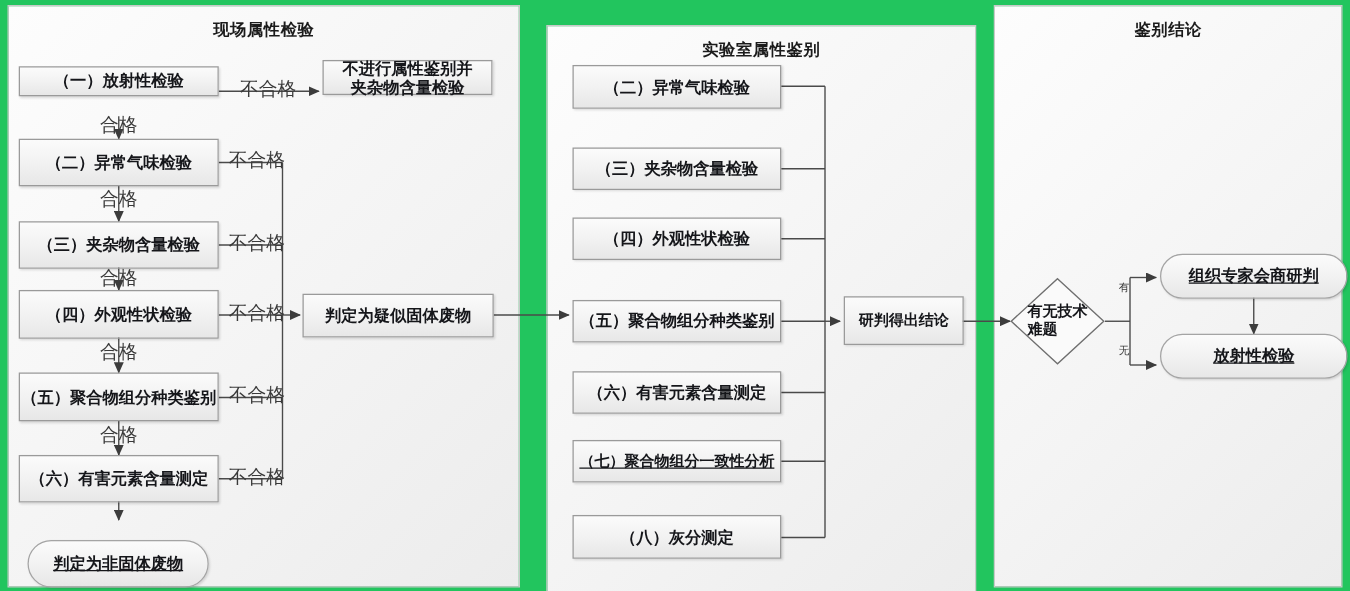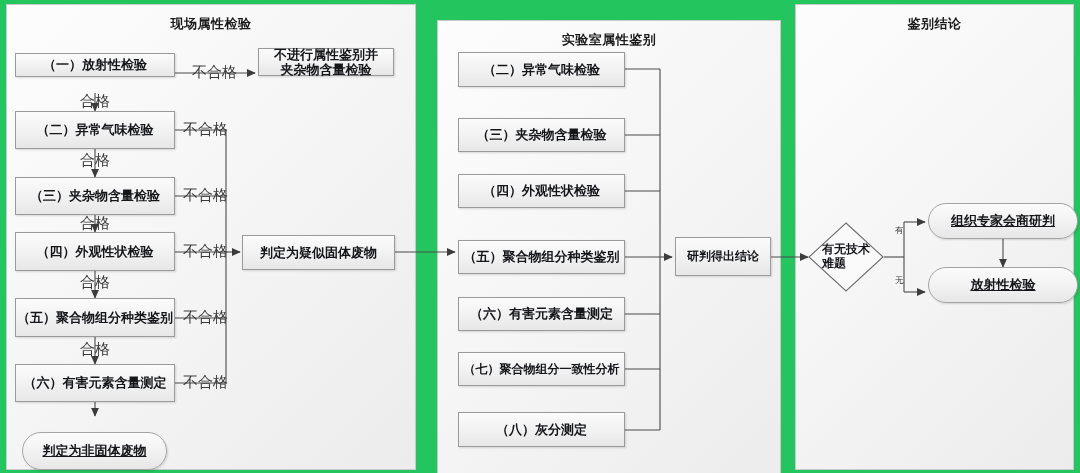--- a/index.html
+++ b/index.html
@@ -12,21 +12,21 @@
   .panel-title{position:absolute;width:100%;text-align:center;
                font-size:13px;font-weight:bold;color:#1b1b1b;letter-spacing:.5px;}
 
   .node{position:absolute;box-sizing:border-box;
         display:flex;align-items:center;justify-content:center;
         text-align:center;line-height:1.18;
         font-size:13px;font-weight:bold;color:#15161a;
         border:1px solid #9a9a9a;
         background:linear-gradient(180deg,#fbfbfb 0%,#f2f2f2 50%,#e7e7e7 100%);
         box-shadow:1px 1px 2px rgba(0,0,0,.14);}
-  .node.small{font-size:12px;}
+  .node.small{font-size:12px;text-decoration:underline;}
   .node.rounded{border-radius:22px;border-color:#a4a4a4;text-decoration:underline;}
   .node.rect2{padding:2px 4px;}
 
   .diamond{position:absolute;box-sizing:border-box;}
   .diamond .dlabel{position:absolute;left:0;top:0;width:100%;height:100%;
         display:flex;align-items:center;justify-content:center;text-align:left;
         font-size:12px;font-weight:bold;color:#15161a;line-height:1.15;}
 
   .edge-label{position:absolute;font-size:15px;color:#3a3a3a;
               font-weight:normal;white-space:nowrap;

